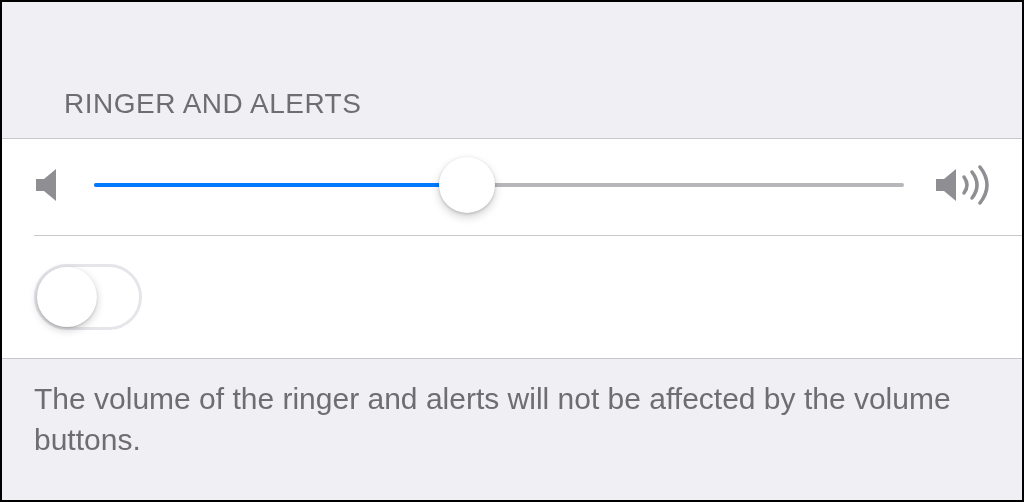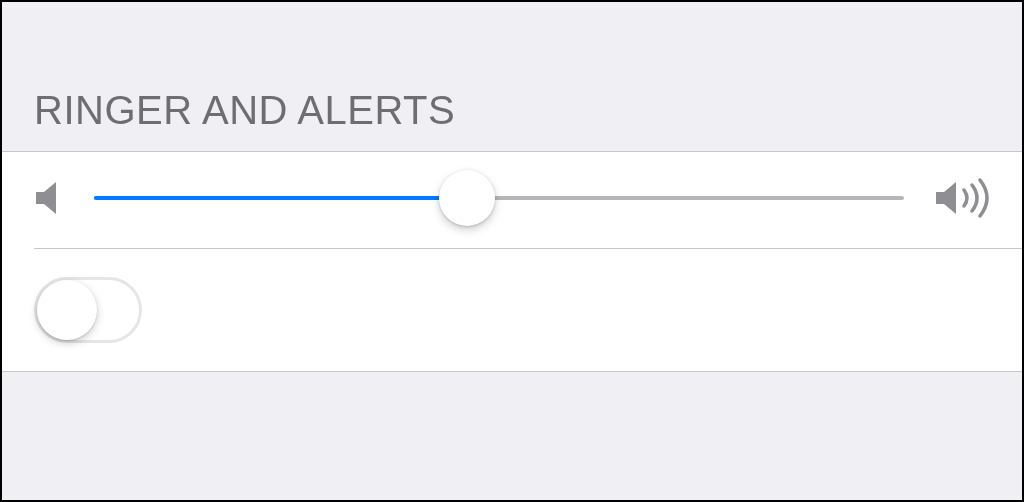--- a/index.html
+++ b/index.html
@@ -20,23 +20,24 @@
       border: 2px solid #000;
       background: #efeff4;
       display: flex;
       flex-direction: column;
     }
     .spacer-top {
       height: 86px;
     }
     .section-header {
       padding: 0 32px 18px 32px;
-      font-size: 40px;
+      font-size: 28px;
       letter-spacing: 0.5px;
       color: #6d6d72;
+      margin-left: 30px;
     }
     .section-body {
       background: #fff;
       border-top: 1px solid #c8c7cc;
       border-bottom: 1px solid #c8c7cc;
     }
     .row {
       padding: 28px 32px;
       display: flex;
       align-items: center;
@@ -159,13 +160,14 @@
     <div class="row-divider"></div>
 
     <div class="row row-toggle">
       <div class="switch">
         <div class="switch-knob"></div>
       </div>
     </div>
 
   </div>
 
+  <div class="footer-text">The volume of the ringer and alerts will not be affected by the volume buttons.</div>
 </div>
 
 </body></html>

